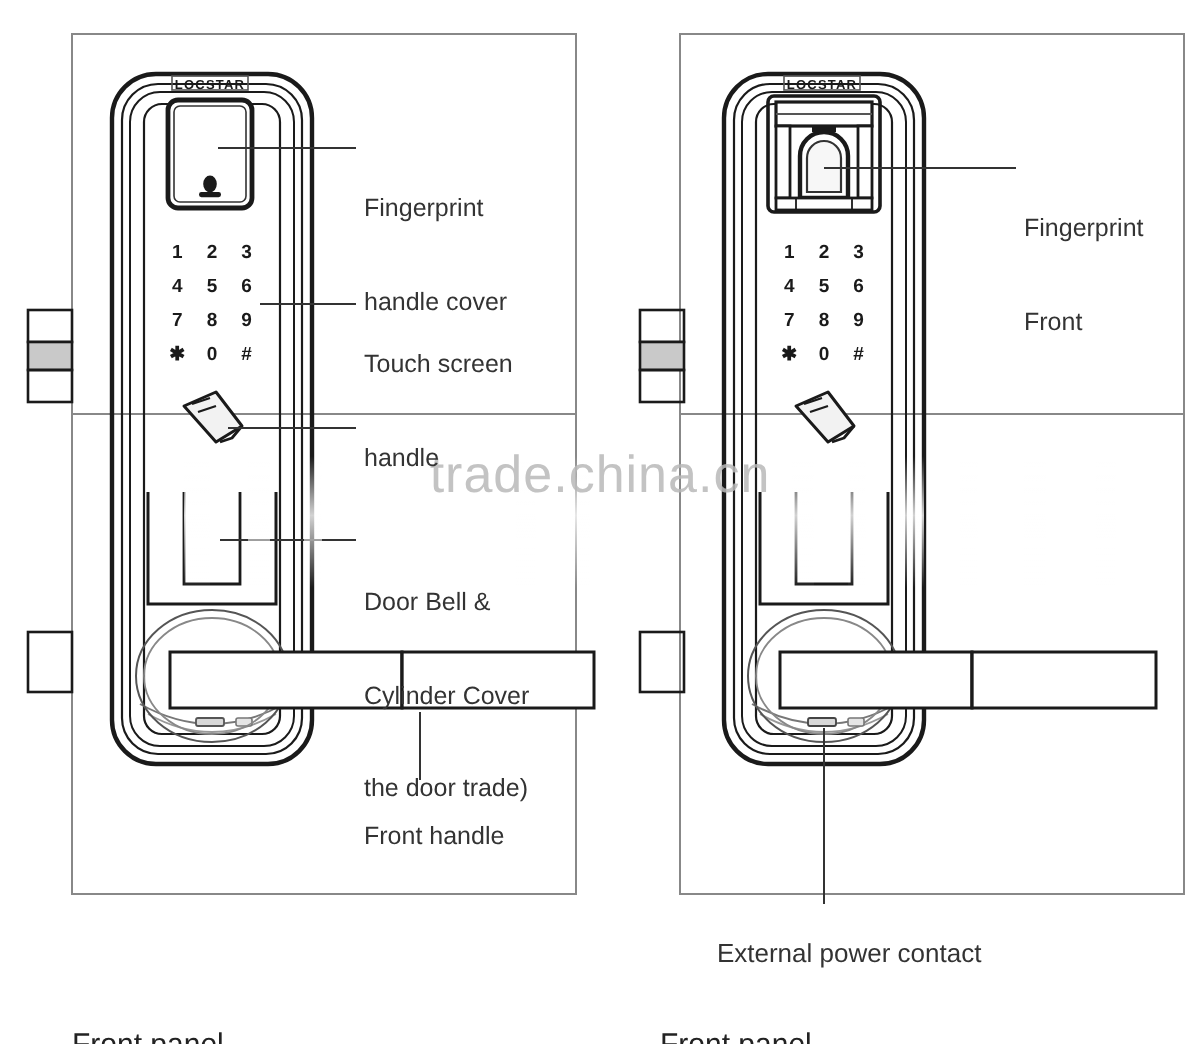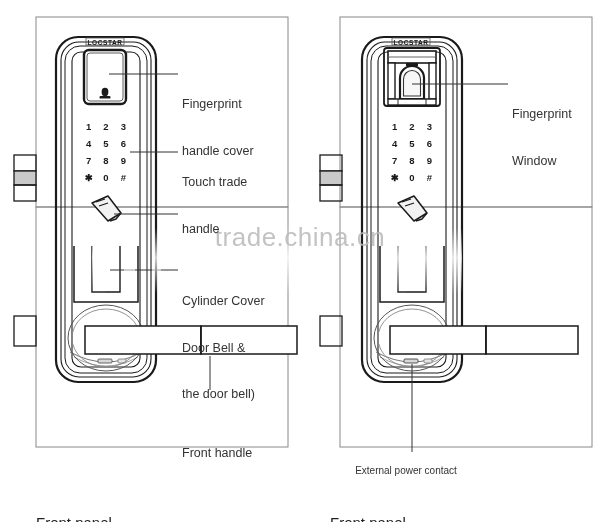--- a/index.html
+++ b/index.html
@@ -52,21 +52,21 @@
     position: absolute;
     font-family: "Liberation Sans", sans-serif;
     font-size: 15px;
     color: #222222;
     line-height: 21px;
     white-space: pre;
   }
   .small-lbl {
     position: absolute;
     font-family: "Liberation Sans", sans-serif;
-    font-size: 10px;
+    font-size: 13px;
     color: #333333;
     white-space: pre;
   }
 </style>
 </head>
 <body>
 
 <div id="stage">
 
   <svg class="svg-layer" viewBox="0 0 600 522" xmlns="http://www.w3.org/2000/svg">
@@ -282,38 +282,38 @@
     <span>0</span>
     <span>#</span>
   </div>
 
   <div class="lbl" style="left:182px; top:66px;">
     <div>Fingerprint</div>
     <div>handle cover</div>
   </div>
 
   <div class="lbl" style="left:182px; top:144px;">
-    <div>Touch trade</div>
+    <div>Touch screen</div>
     <div>handle</div>
   </div>
 
 
   <div class="lbl" style="left:182px; top:263px;">
+    <div>Door Bell &amp;</div>
     <div>Cylinder Cover</div>
-    <div>Door Bell &amp;</div>
-    <div>the door bell)</div>
-  </div>
-
-  <div class="lbl" style="left:182px; top:415px;">
+    <div>the door trade)</div>
+  </div>
+
+  <div class="lbl" style="left:182px; top:380px;">
     <div>Front handle</div>
   </div>
 
   <div class="lbl" style="left:512px; top:76px;">
     <div>Fingerprint</div>
-    <div>Window</div>
+    <div>Front</div>
   </div>
 
   <div class="small-lbl" style="left:344px; top:454px;">
     <span>External power contact</span>
   </div>
 
   <div class="cap" style="left:36px; top:470px;">
     <div>Front panel</div>
     
   </div>

